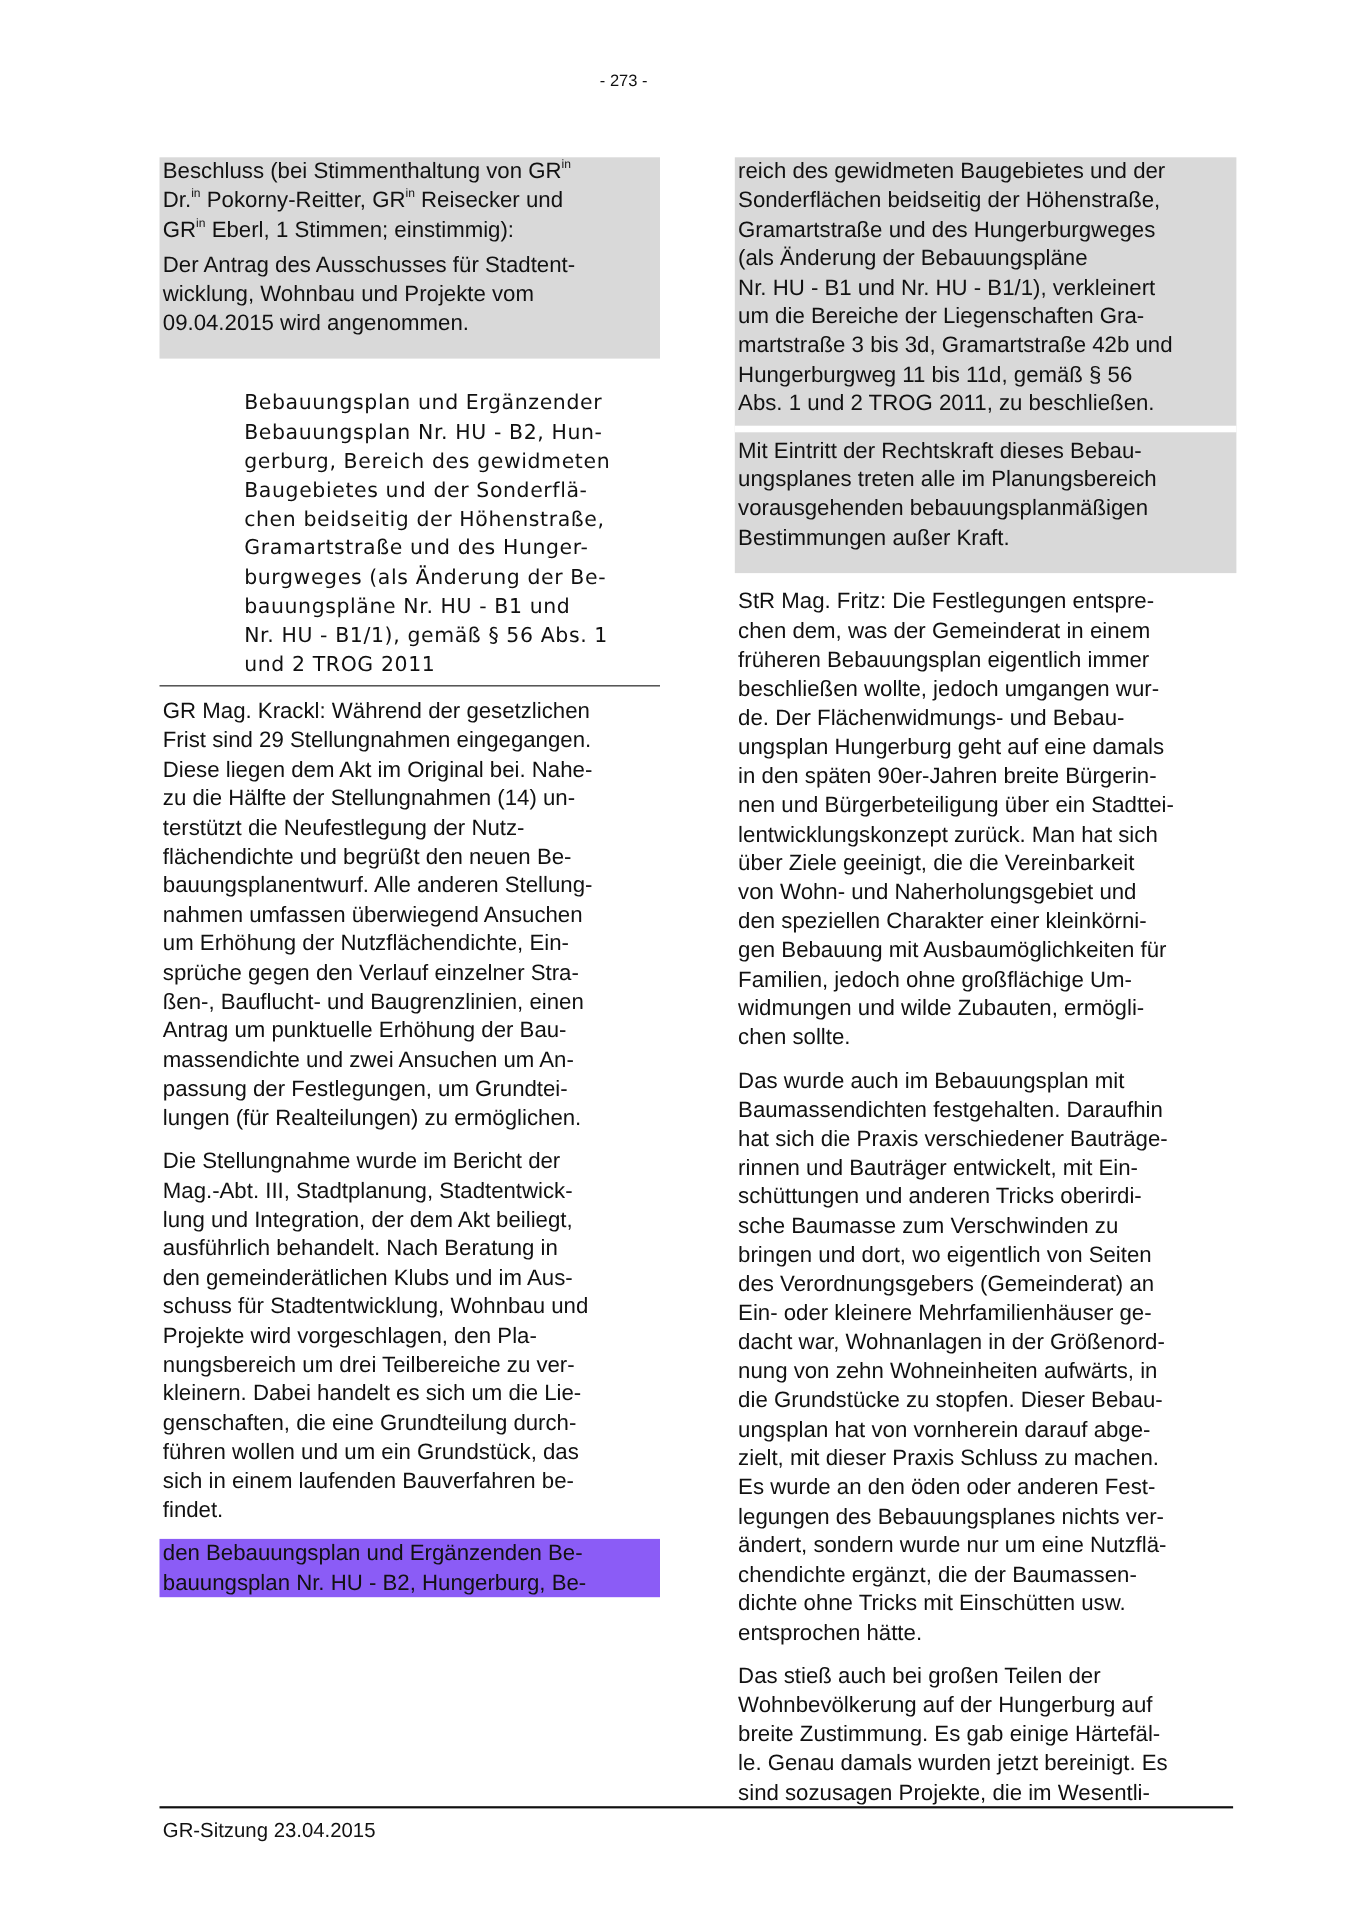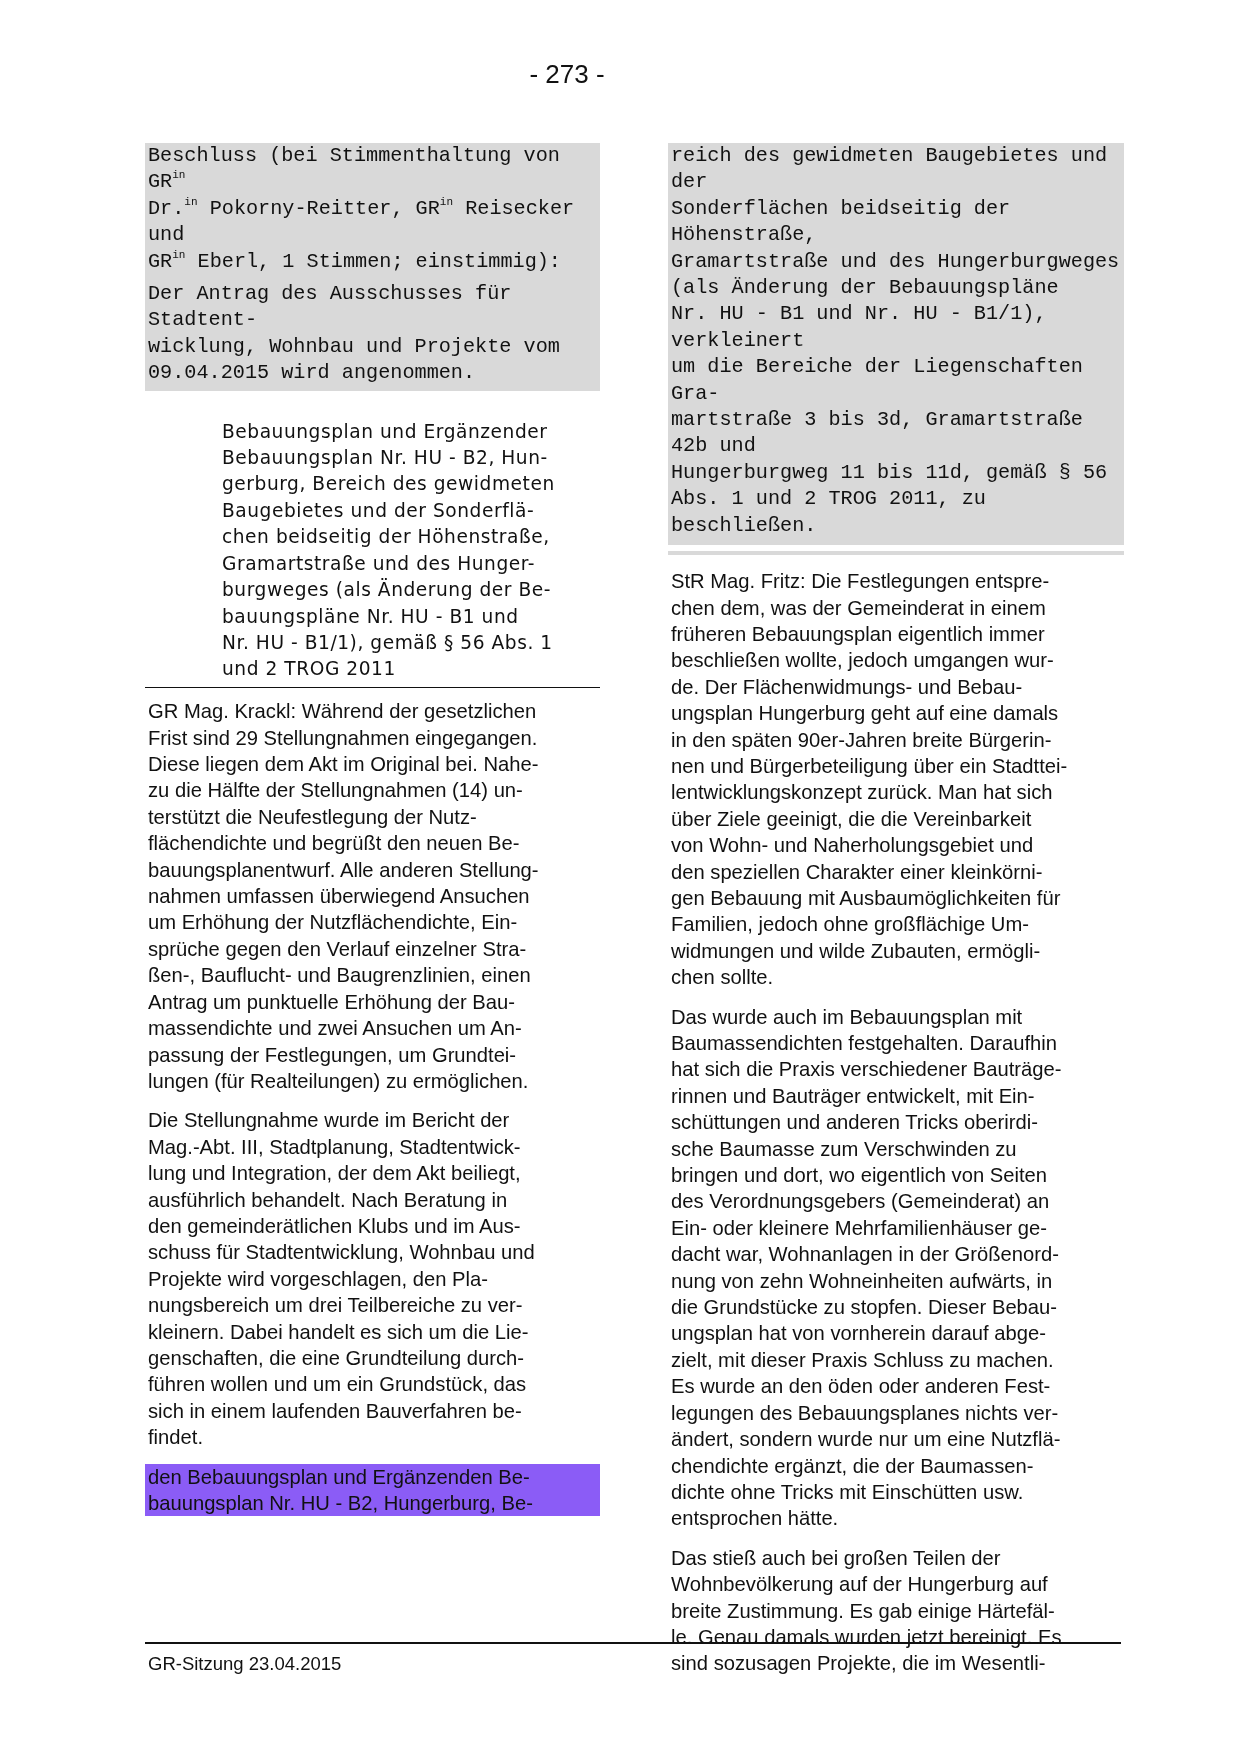--- a/index.html
+++ b/index.html
@@ -2,31 +2,31 @@
 <html><head>
 <meta charset="utf-8">
 <style>
   html, body { margin: 0; padding: 0; background: #ffffff; }
   body {
     width: 1241px; height: 1754px; position: relative; overflow: hidden;
     font-family: "Liberation Sans", sans-serif; color: #111111;
   }
   .page-number {
     position: absolute; top: 62px; left: 0; width: 1134px; text-align: center;
-    font-size: 26px; line-height: 24px;
+    font-size: 15px; line-height: 24px;
   }
   .col { position: absolute; top: 143px; }
   .col-left { left: 145px; width: 455px; }
   .col-right { left: 668px; width: 456px; }
   .para {
     font-size: 20.2px; line-height: 26.4px; margin: 0 0 13px 0;
     padding: 0 3px; white-space: pre-line;
   }
   .shaded { background: #8b5cf6; }
-  .shaded-block { background: #d9d9d9; padding-bottom: 4px; margin-bottom: 0; font-family: Liberation Mono, monospace; }
+  .shaded-block { background: #d9d9d9; padding-bottom: 19px; margin-bottom: 0; }
   .shaded-block .para { margin-bottom: 6px; }
   .shaded-block .para:last-child { margin-bottom: 0; }
   sup { font-size: 11px; line-height: 0; vertical-align: 9px; }
   .item-head {
     display: flex; font-size: 20.2px; line-height: 26px; margin-top: 57px;
     padding-left: 3px;
   }
   .item-num { width: 74px; }
   .item-title {
     margin-left: 77px; margin-top: 28px; font-size: 20.2px; line-height: 26.4px;
@@ -103,20 +103,24 @@
     <p class="para">reich des gewidmeten Baugebietes und der
 Sonderflächen beidseitig der Höhenstraße,
 Gramartstraße und des Hungerburgweges
 (als Änderung der Bebauungspläne
 Nr. HU - B1 und Nr. HU - B1/1), verkleinert
 um die Bereiche der Liegenschaften Gra-
 martstraße 3 bis 3d, Gramartstraße 42b und
 Hungerburgweg 11 bis 11d, gemäß § 56
 Abs. 1 und 2 TROG 2011, zu beschließen.</p>
     <div style="height:6px;background:#fff;margin:0 0 0 0;"></div>
+    <p class="para" style="padding-top:4px;">Mit Eintritt der Rechtskraft dieses Bebau-
+ungsplanes treten alle im Planungsbereich
+vorausgehenden bebauungsplanmäßigen
+Bestimmungen außer Kraft.</p>
   </div>
   <div style="height:13px;"></div>
   <p class="para">StR Mag. Fritz: Die Festlegungen entspre-
 chen dem, was der Gemeinderat in einem
 früheren Bebauungsplan eigentlich immer
 beschließen wollte, jedoch umgangen wur-
 de. Der Flächenwidmungs- und Bebau-
 ungsplan Hungerburg geht auf eine damals
 in den späten 90er-Jahren breite Bürgerin-
 nen und Bürgerbeteiligung über ein Stadttei-

